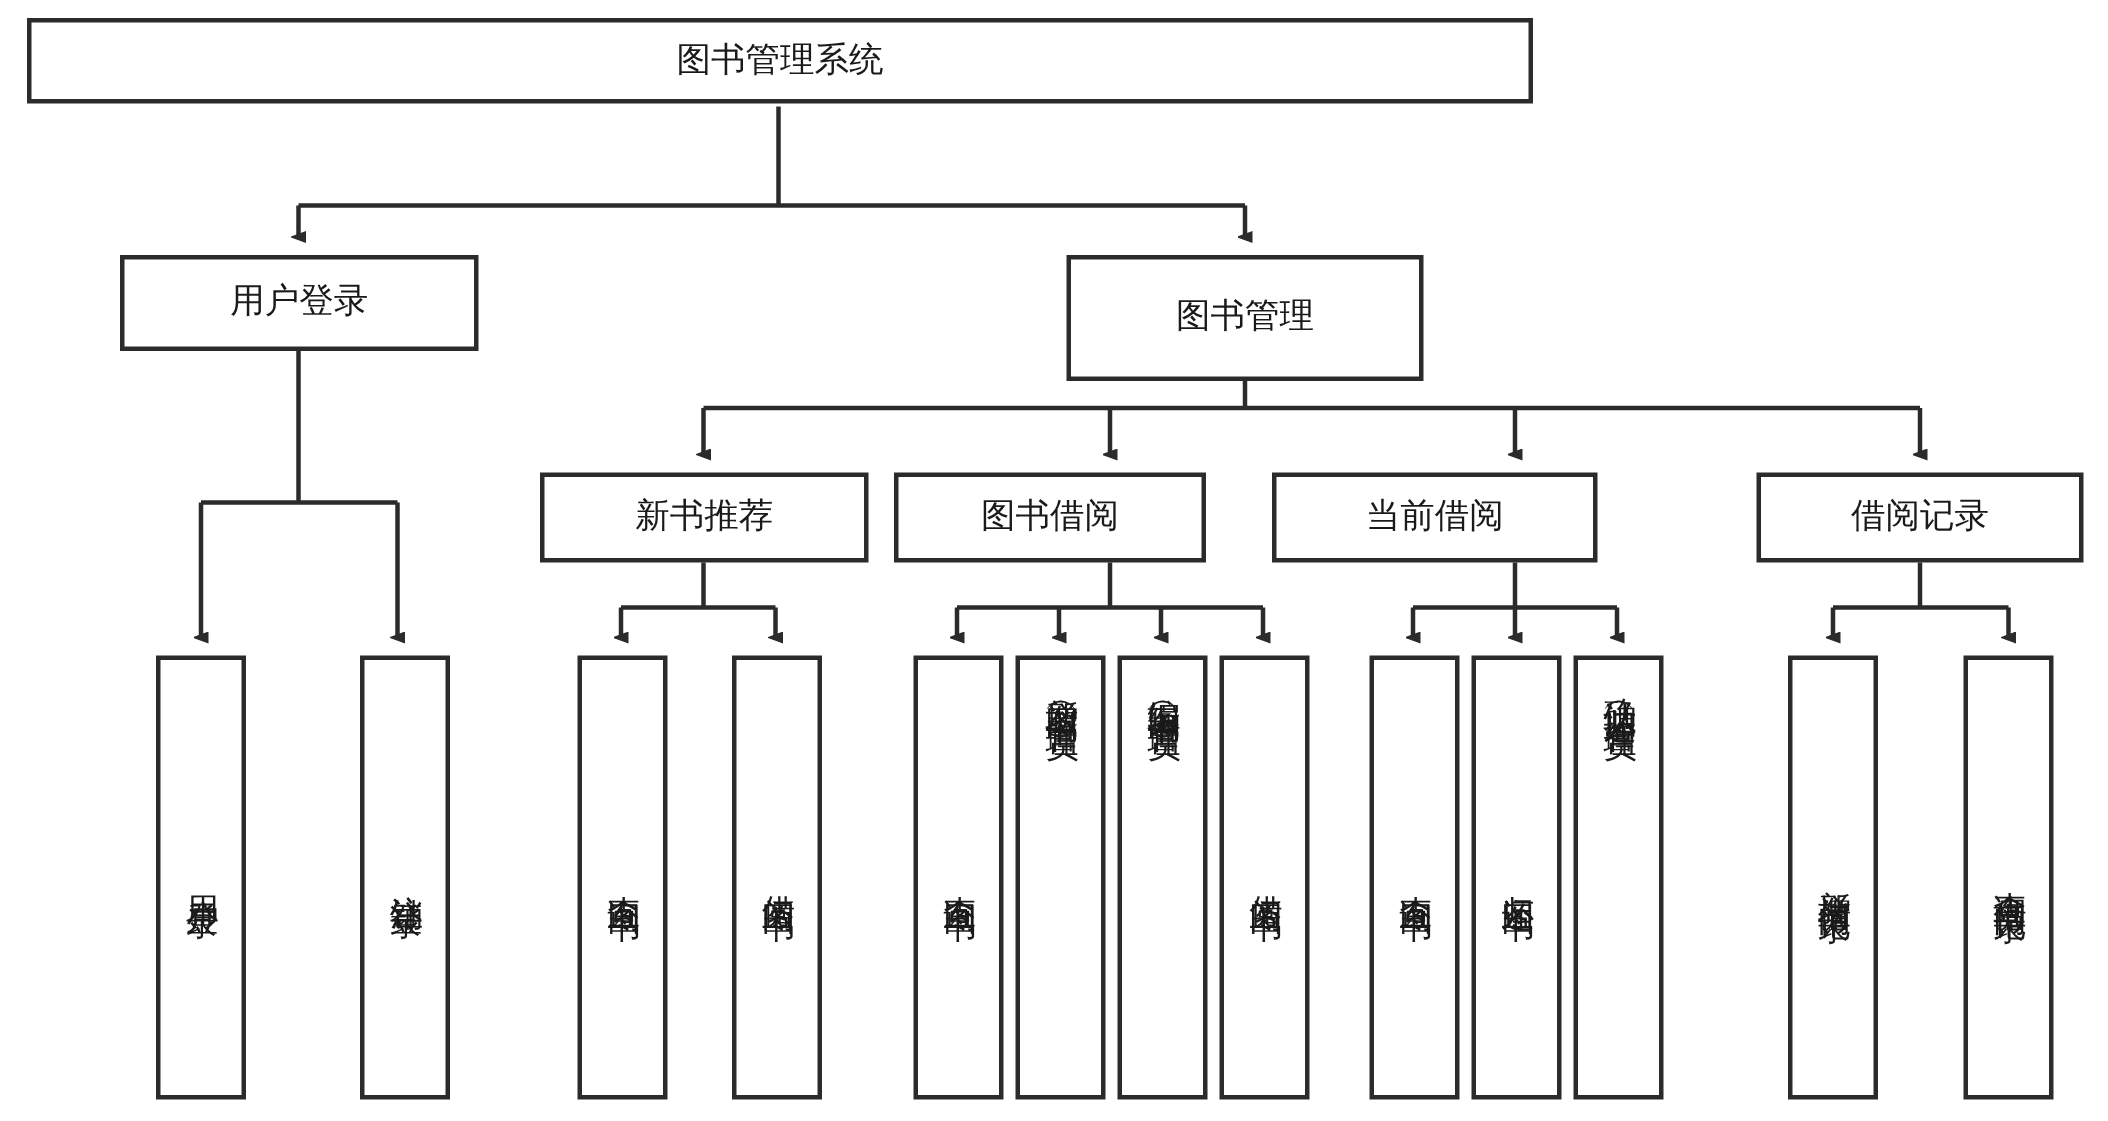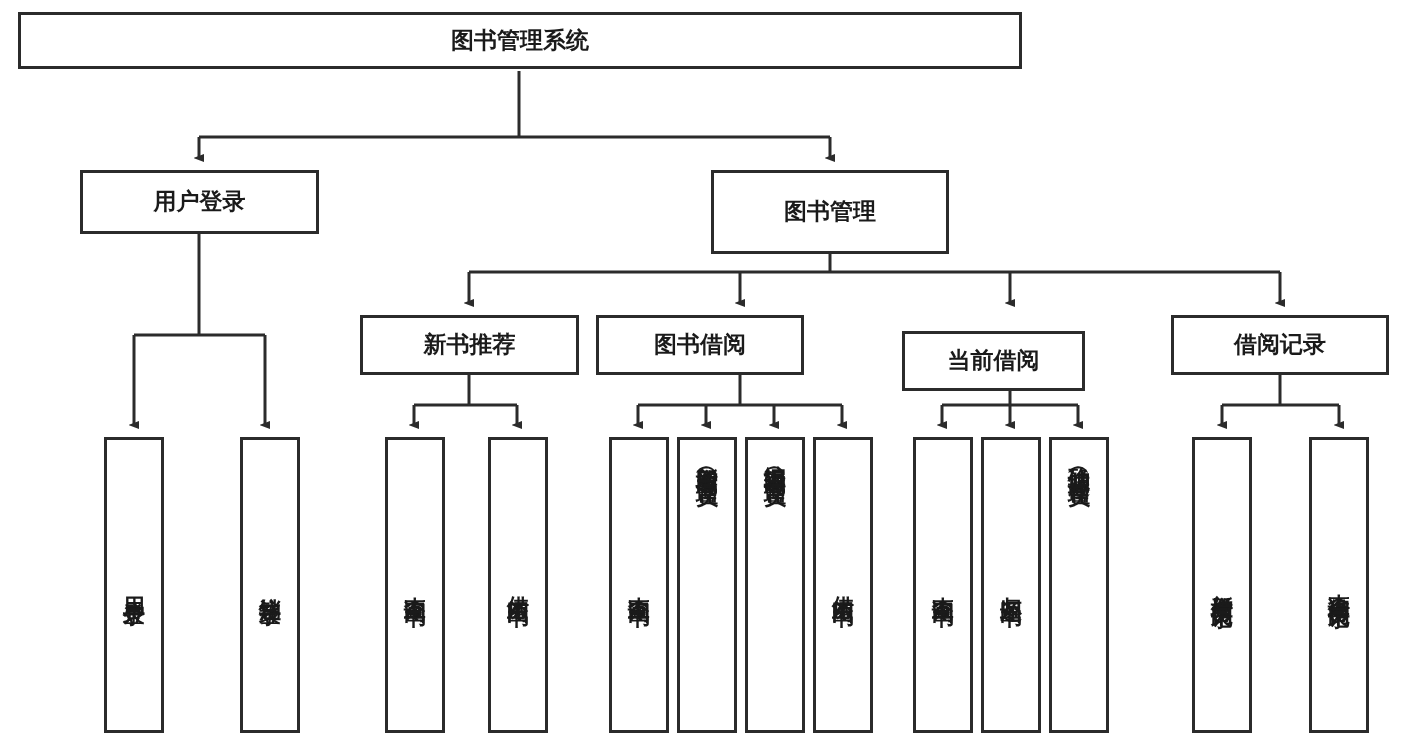--- a/index.html
+++ b/index.html
@@ -10,21 +10,20 @@
   }
   body {
     font-family: "DejaVu Sans", "Liberation Sans", sans-serif;
   }
   #canvas {
     position: relative;
     width: 1405px;
     height: 747px;
     background: #ffffff;
     overflow: hidden;
-    font-weight: bold;
   }
   #wires {
     position: absolute;
     left: 0;
     top: 0;
     width: 1405px;
     height: 747px;
     pointer-events: none;
   }
   .node {
@@ -137,21 +136,21 @@
   <div class="node h" style="left:711px; top:170px; width:238px; height:84px;">
     <span>图书管理</span>
   </div>
 
   <div class="node h" style="left:360px; top:315px; width:219px; height:60px;">
     <span>新书推荐</span>
   </div>
   <div class="node h" style="left:596px; top:315px; width:208px; height:60px;">
     <span>图书借阅</span>
   </div>
-  <div class="node h" style="left:902px; top:315px; width:183px; height:60px;margin-top:16px;">
+  <div class="node h" style="left:848px; top:315px; width:217px; height:60px;">
     <span>当前借阅</span>
   </div>
   <div class="node h" style="left:1171px; top:315px; width:218px; height:60px;">
     <span>借阅记录</span>
   </div>
 
   <div class="node v centered" style="left:104px; top:437px; width:60px; height:296px;">
     <span class="vtext">用户登录</span>
   </div>
   <div class="node v centered" style="left:240px; top:437px; width:60px; height:296px;">

